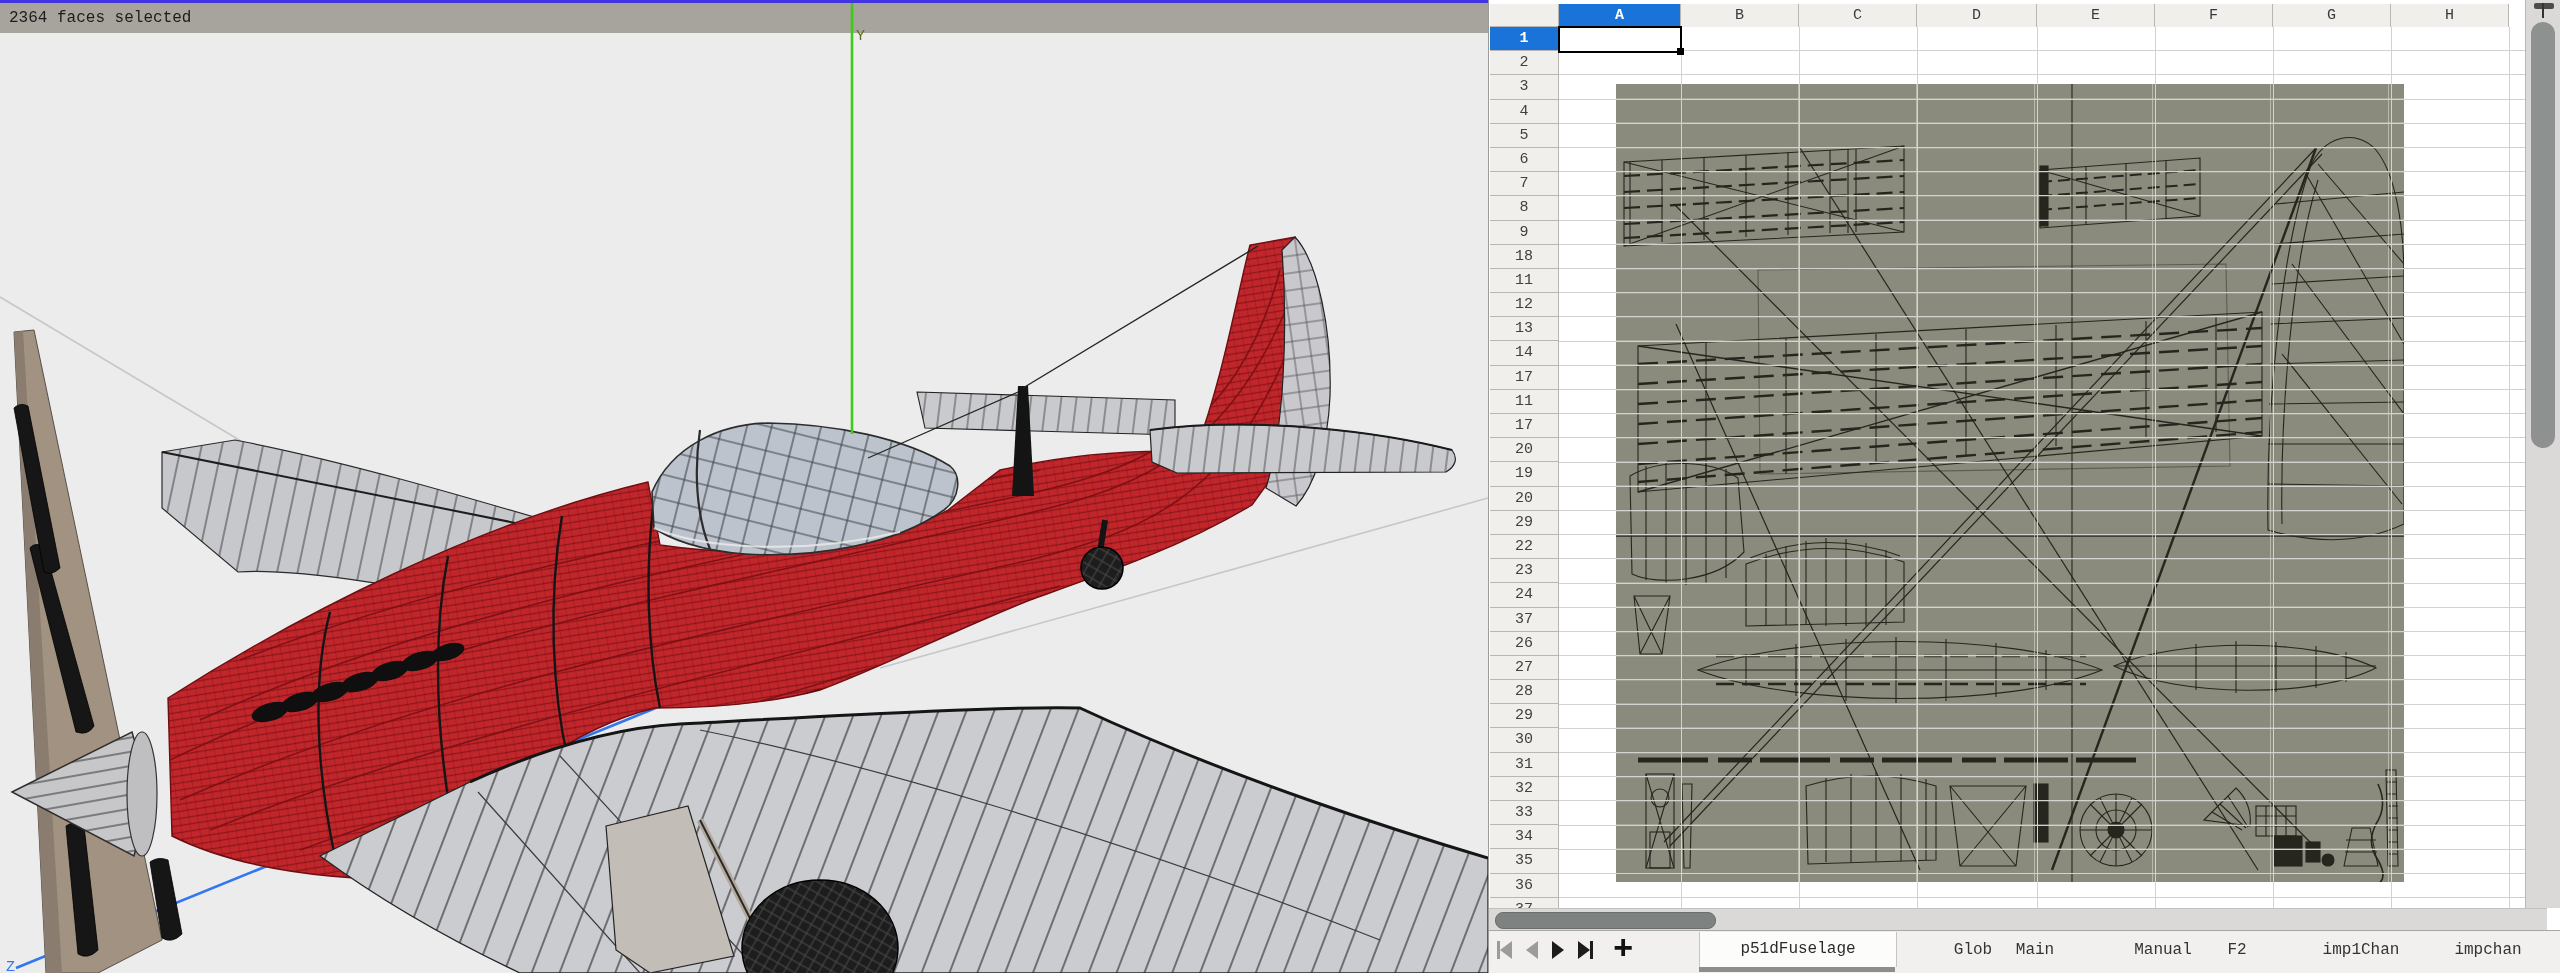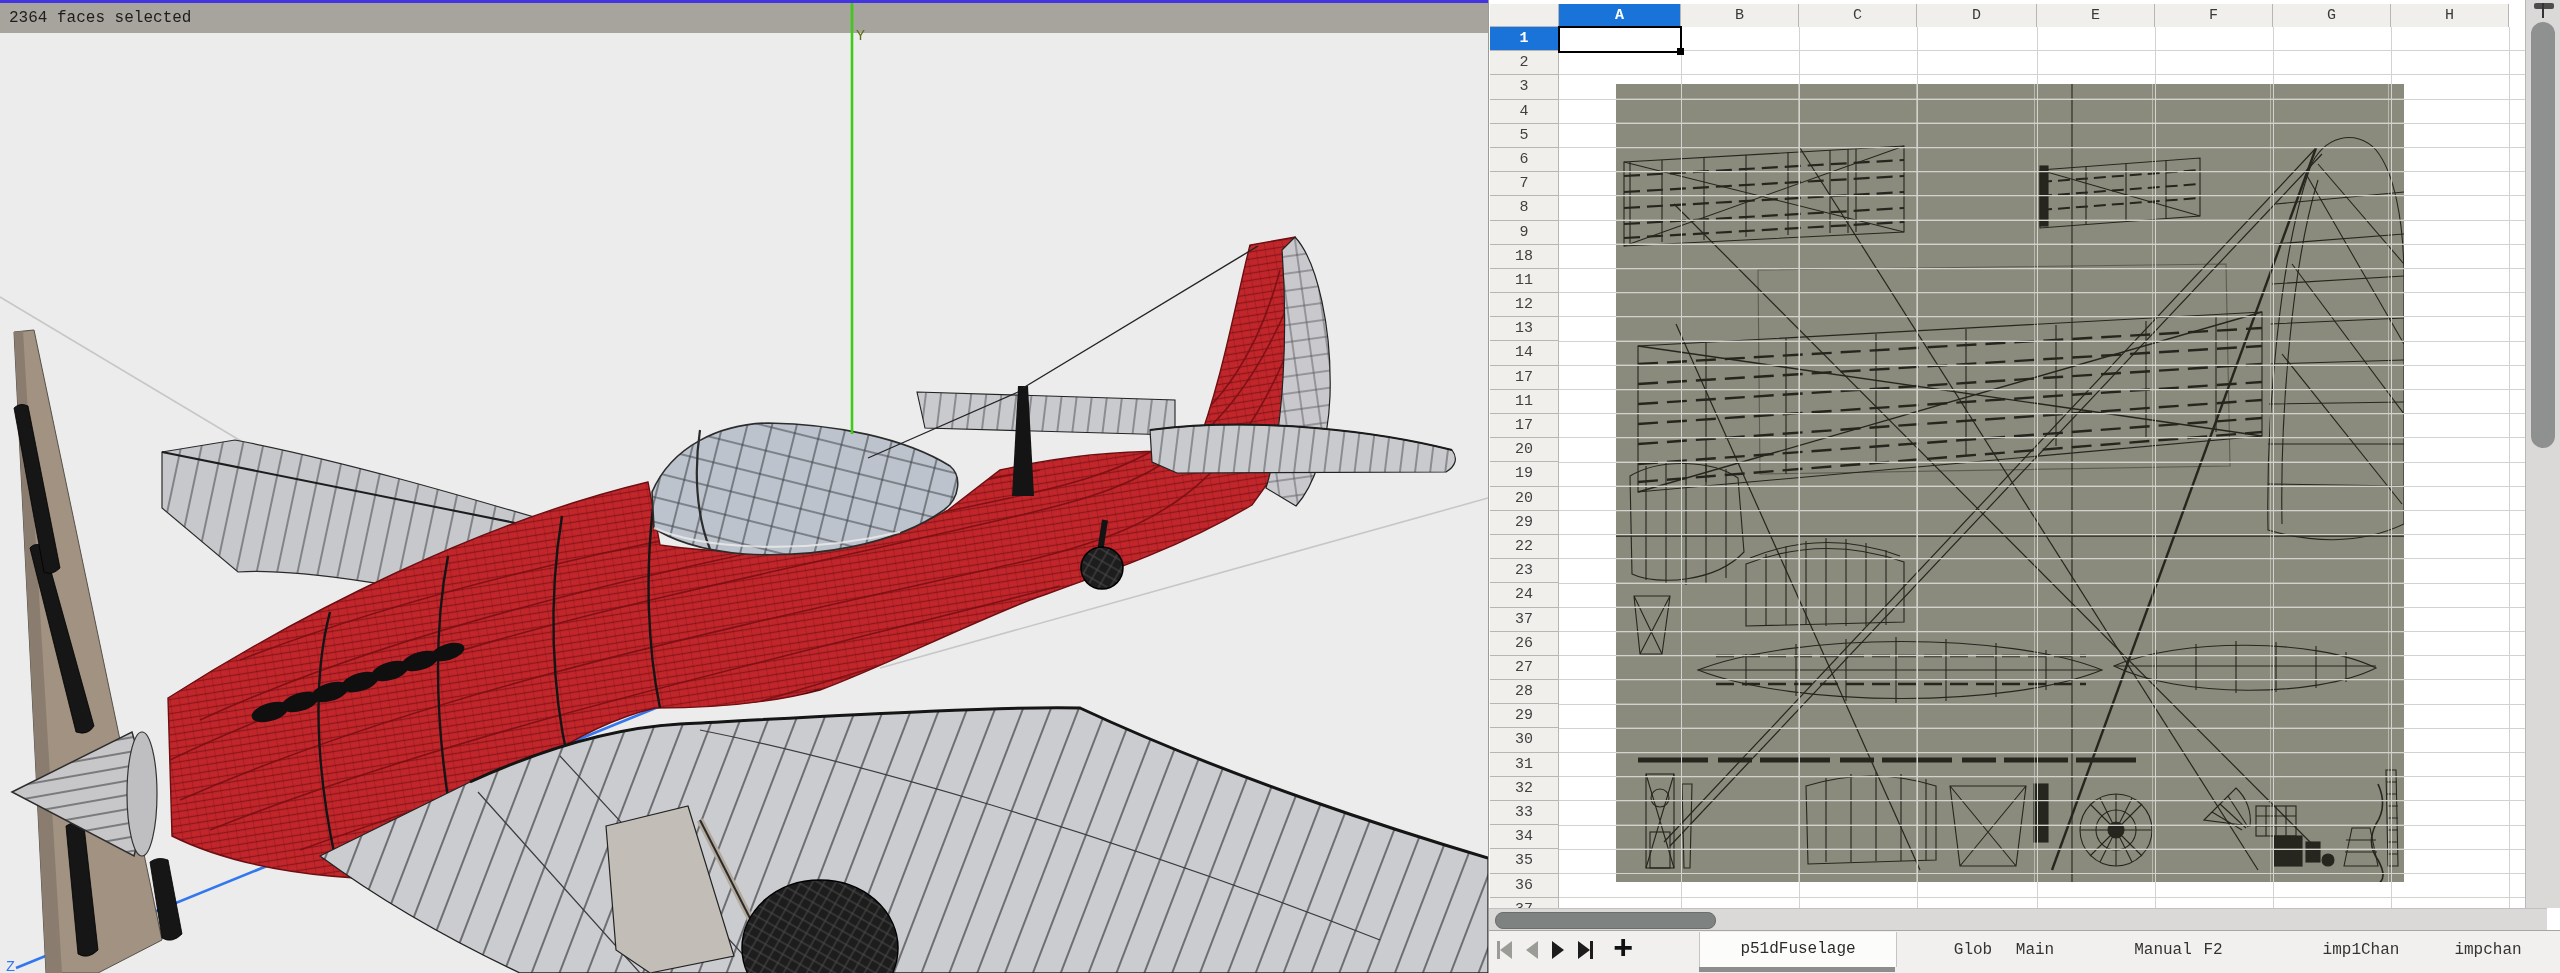--- a/index.html
+++ b/index.html
@@ -407,19 +407,19 @@
             <span class="vbar dark"></span>
           </span>
         <span id="add-sheet">+</span>
       </div>
       <div id="active-tab">p51dFuselage</div>
       <div id="active-underline"></div>
       <div id="inactive-tabs">
           <span class="sheettab" style="left: 484px;">Glob</span>
           <span class="sheettab" style="left: 546px;">Main</span>
           <span class="sheettab" style="left: 674px;">Manual</span>
-          <span class="sheettab" style="left: 724px;">F2</span>
+          <span class="sheettab" style="left: 748px;">F2</span>
           <span class="sheettab" style="left: 872px;">imp1Chan</span>
           <span class="sheettab" style="left: 999px;">impchan</span>
         </div>
     </div>
   </div>
 </div>
 
 </body></html>

